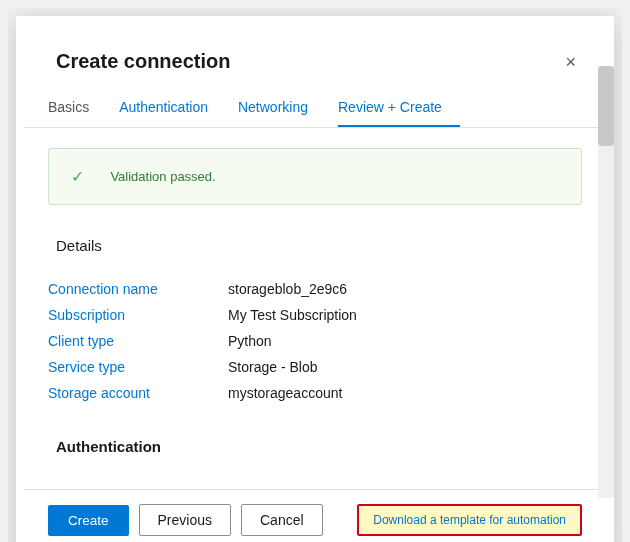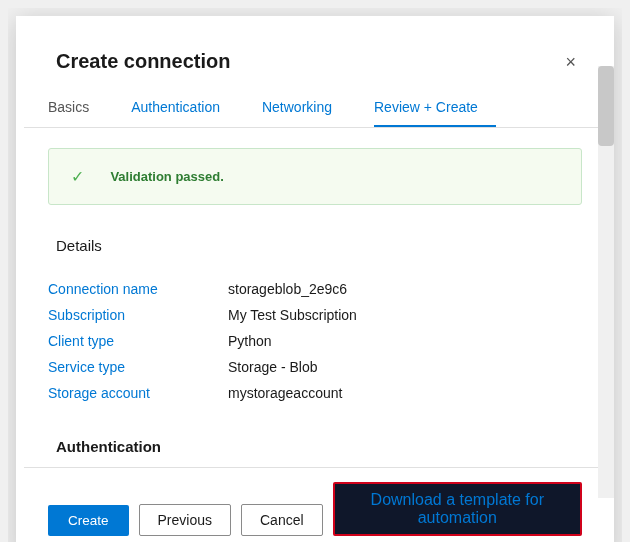--- a/index.html
+++ b/index.html
@@ -49,21 +49,21 @@
       color: #555;
       padding: 2px 6px;
       line-height: 1;
     }
 
     .tabs {
       display: flex;
       align-items: flex-end;
       padding: 0 24px;
       border-bottom: 1px solid #e0e0e0;
-      gap: 16px;
+      gap: 4px;
     }
 
     .tab {
       padding: 8px 18px 10px 0;
       font-size: 14px;
       color: #555;
       cursor: pointer;
       border-bottom: 2px solid transparent;
       margin-right: 8px;
       white-space: nowrap;
@@ -99,21 +99,20 @@
 
     .validation-icon {
       color: #4caf50;
       font-size: 16px;
       flex-shrink: 0;
     }
 
     .validation-text {
       font-size: 13px;
       color: #2e7d32;
-      font-weight: bold;
     }
 
     .section-title {
       font-size: 15px;
       font-weight: 400;
       color: #1a1a1a;
       margin-bottom: 14px;
     }
 
     .details-table {
@@ -180,25 +179,25 @@
       background: #fff;
       color: #1a1a1a;
       border: 1px solid #8a8a8a;
       padding: 7px 18px;
       font-size: 14px;
       cursor: pointer;
       border-radius: 2px;
     }
 
     .btn-template {
-      background: #0f172a;
+      background: #fef9c3;
       color: #0078d4;
       border: 2px solid #d0021b;
       padding: 7px 14px;
-      font-size: 16px;
+      font-size: 12px;
       cursor: pointer;
       border-radius: 2px;
       margin-left: auto;
     }
 
     .auth-section-title {
       font-size: 15px;
       font-weight: 700;
       color: #1a1a1a;
       margin-top: 0;

